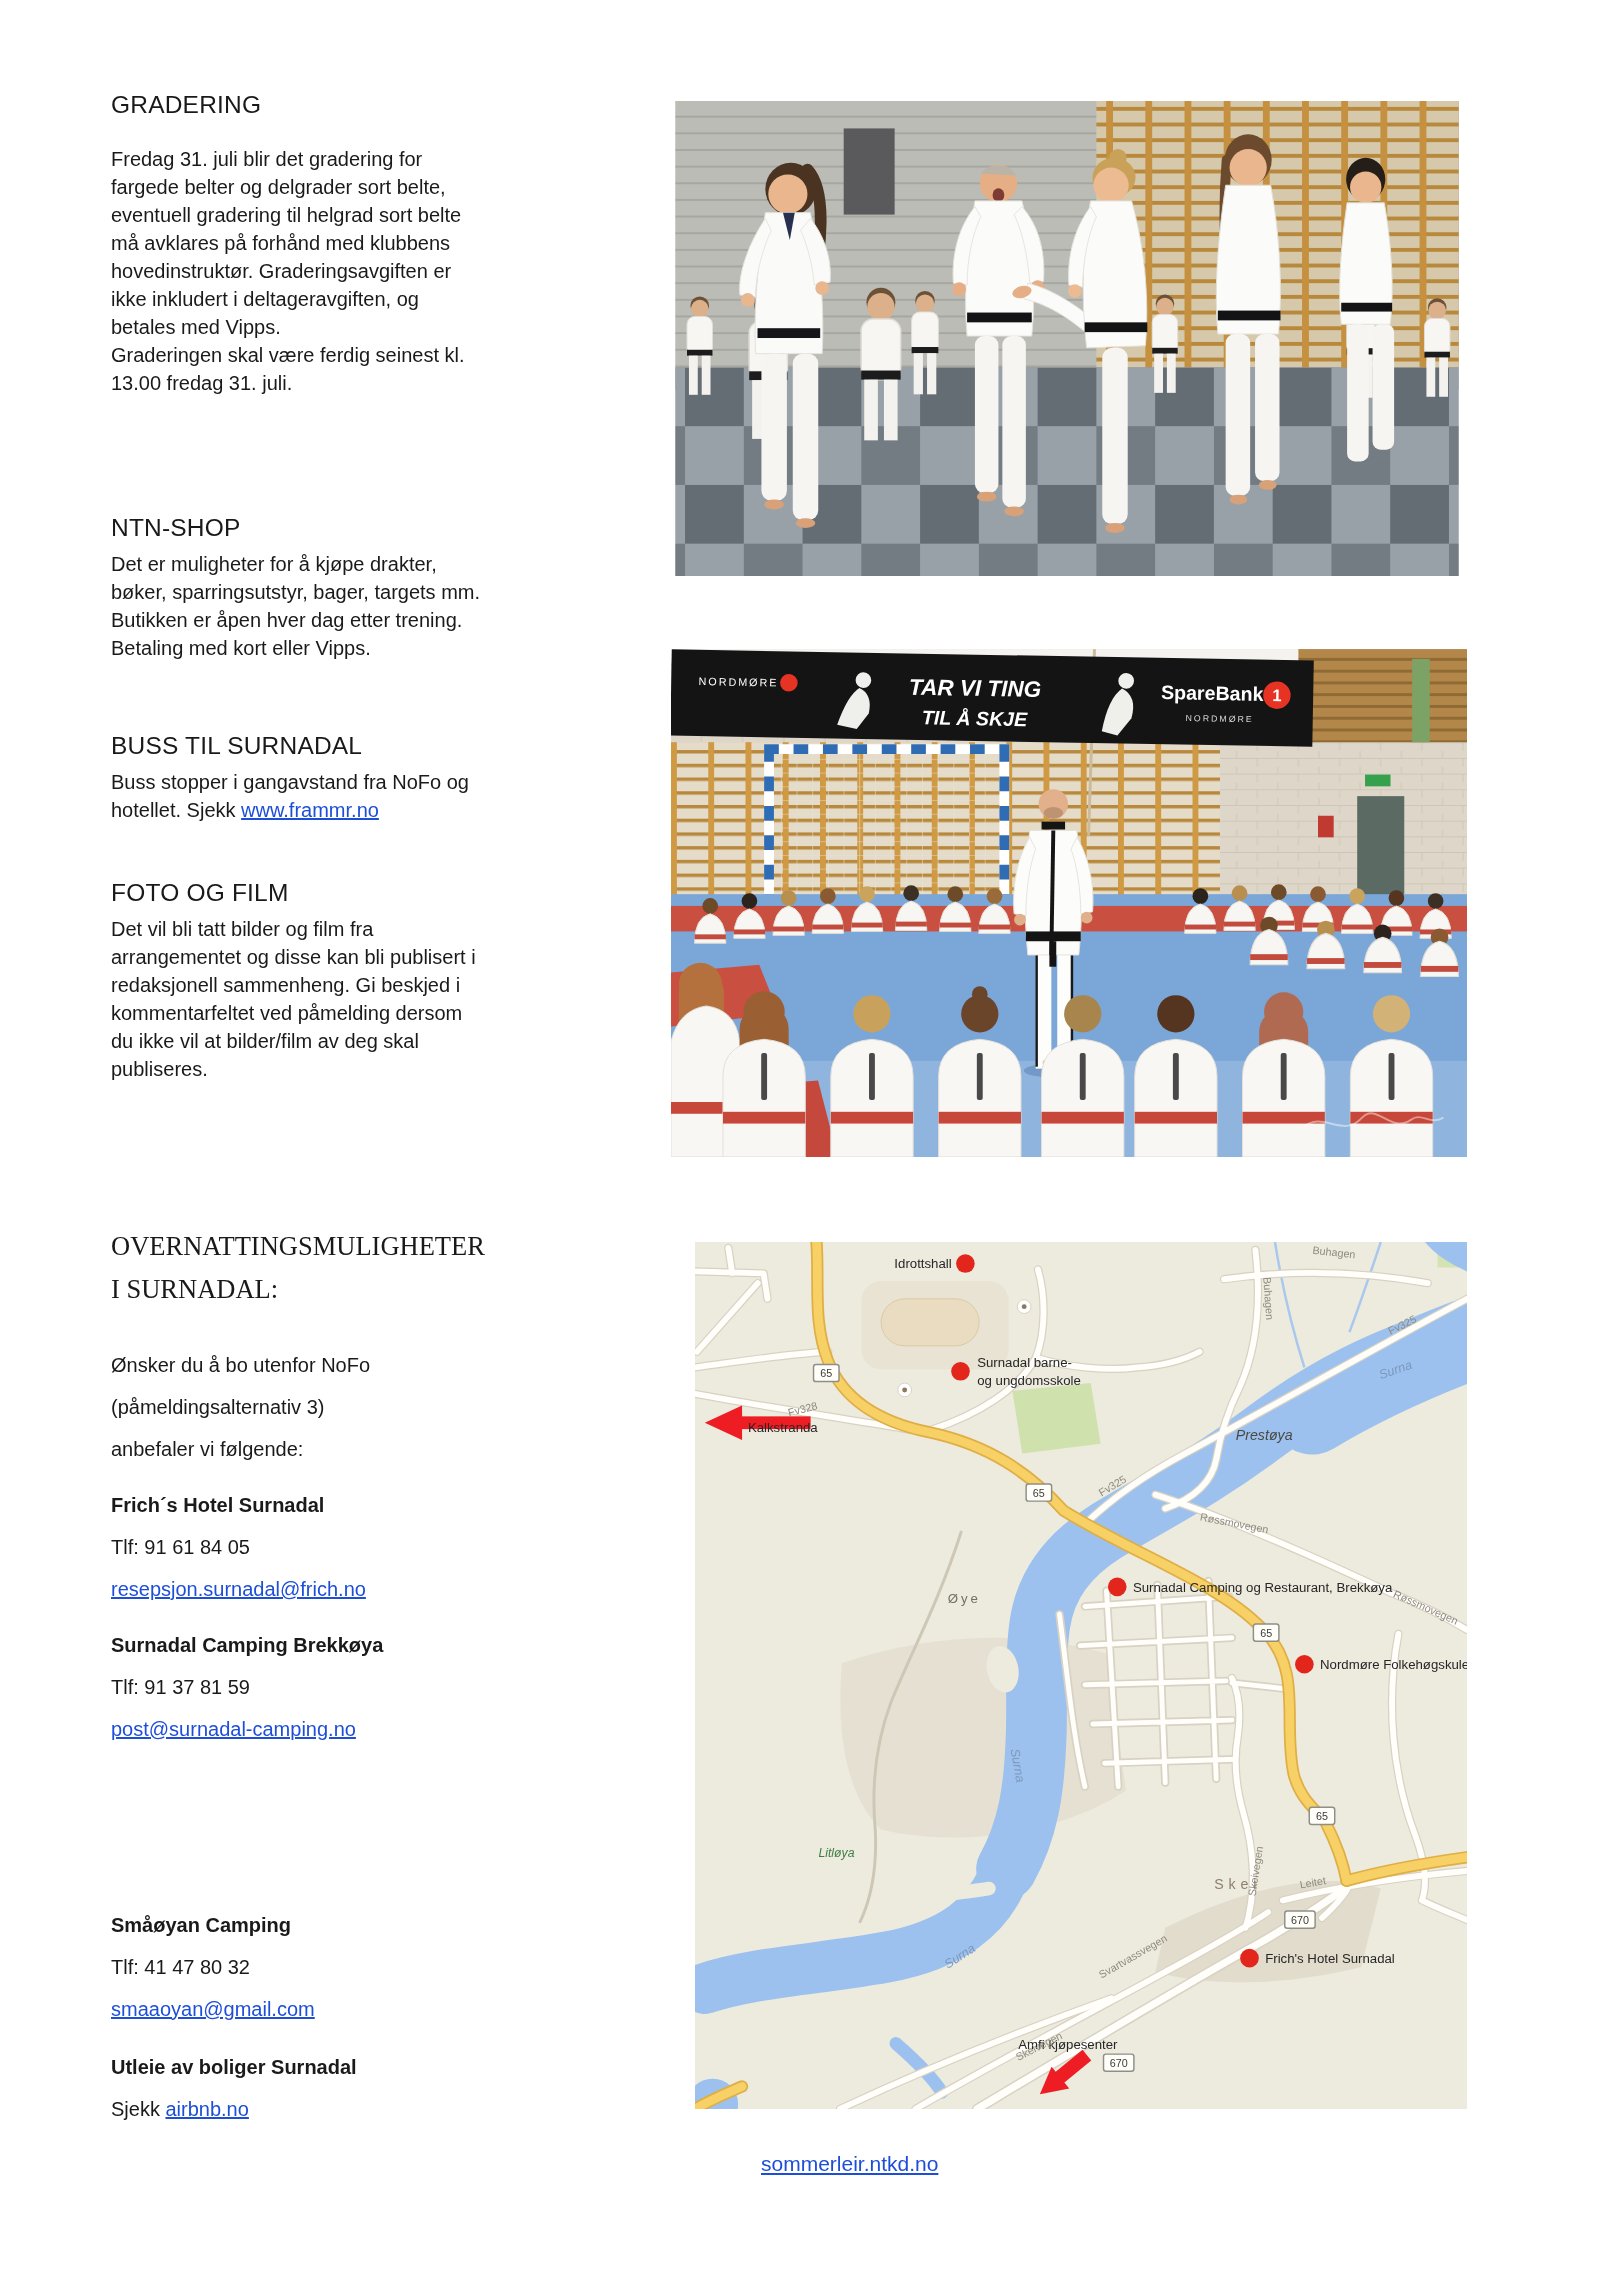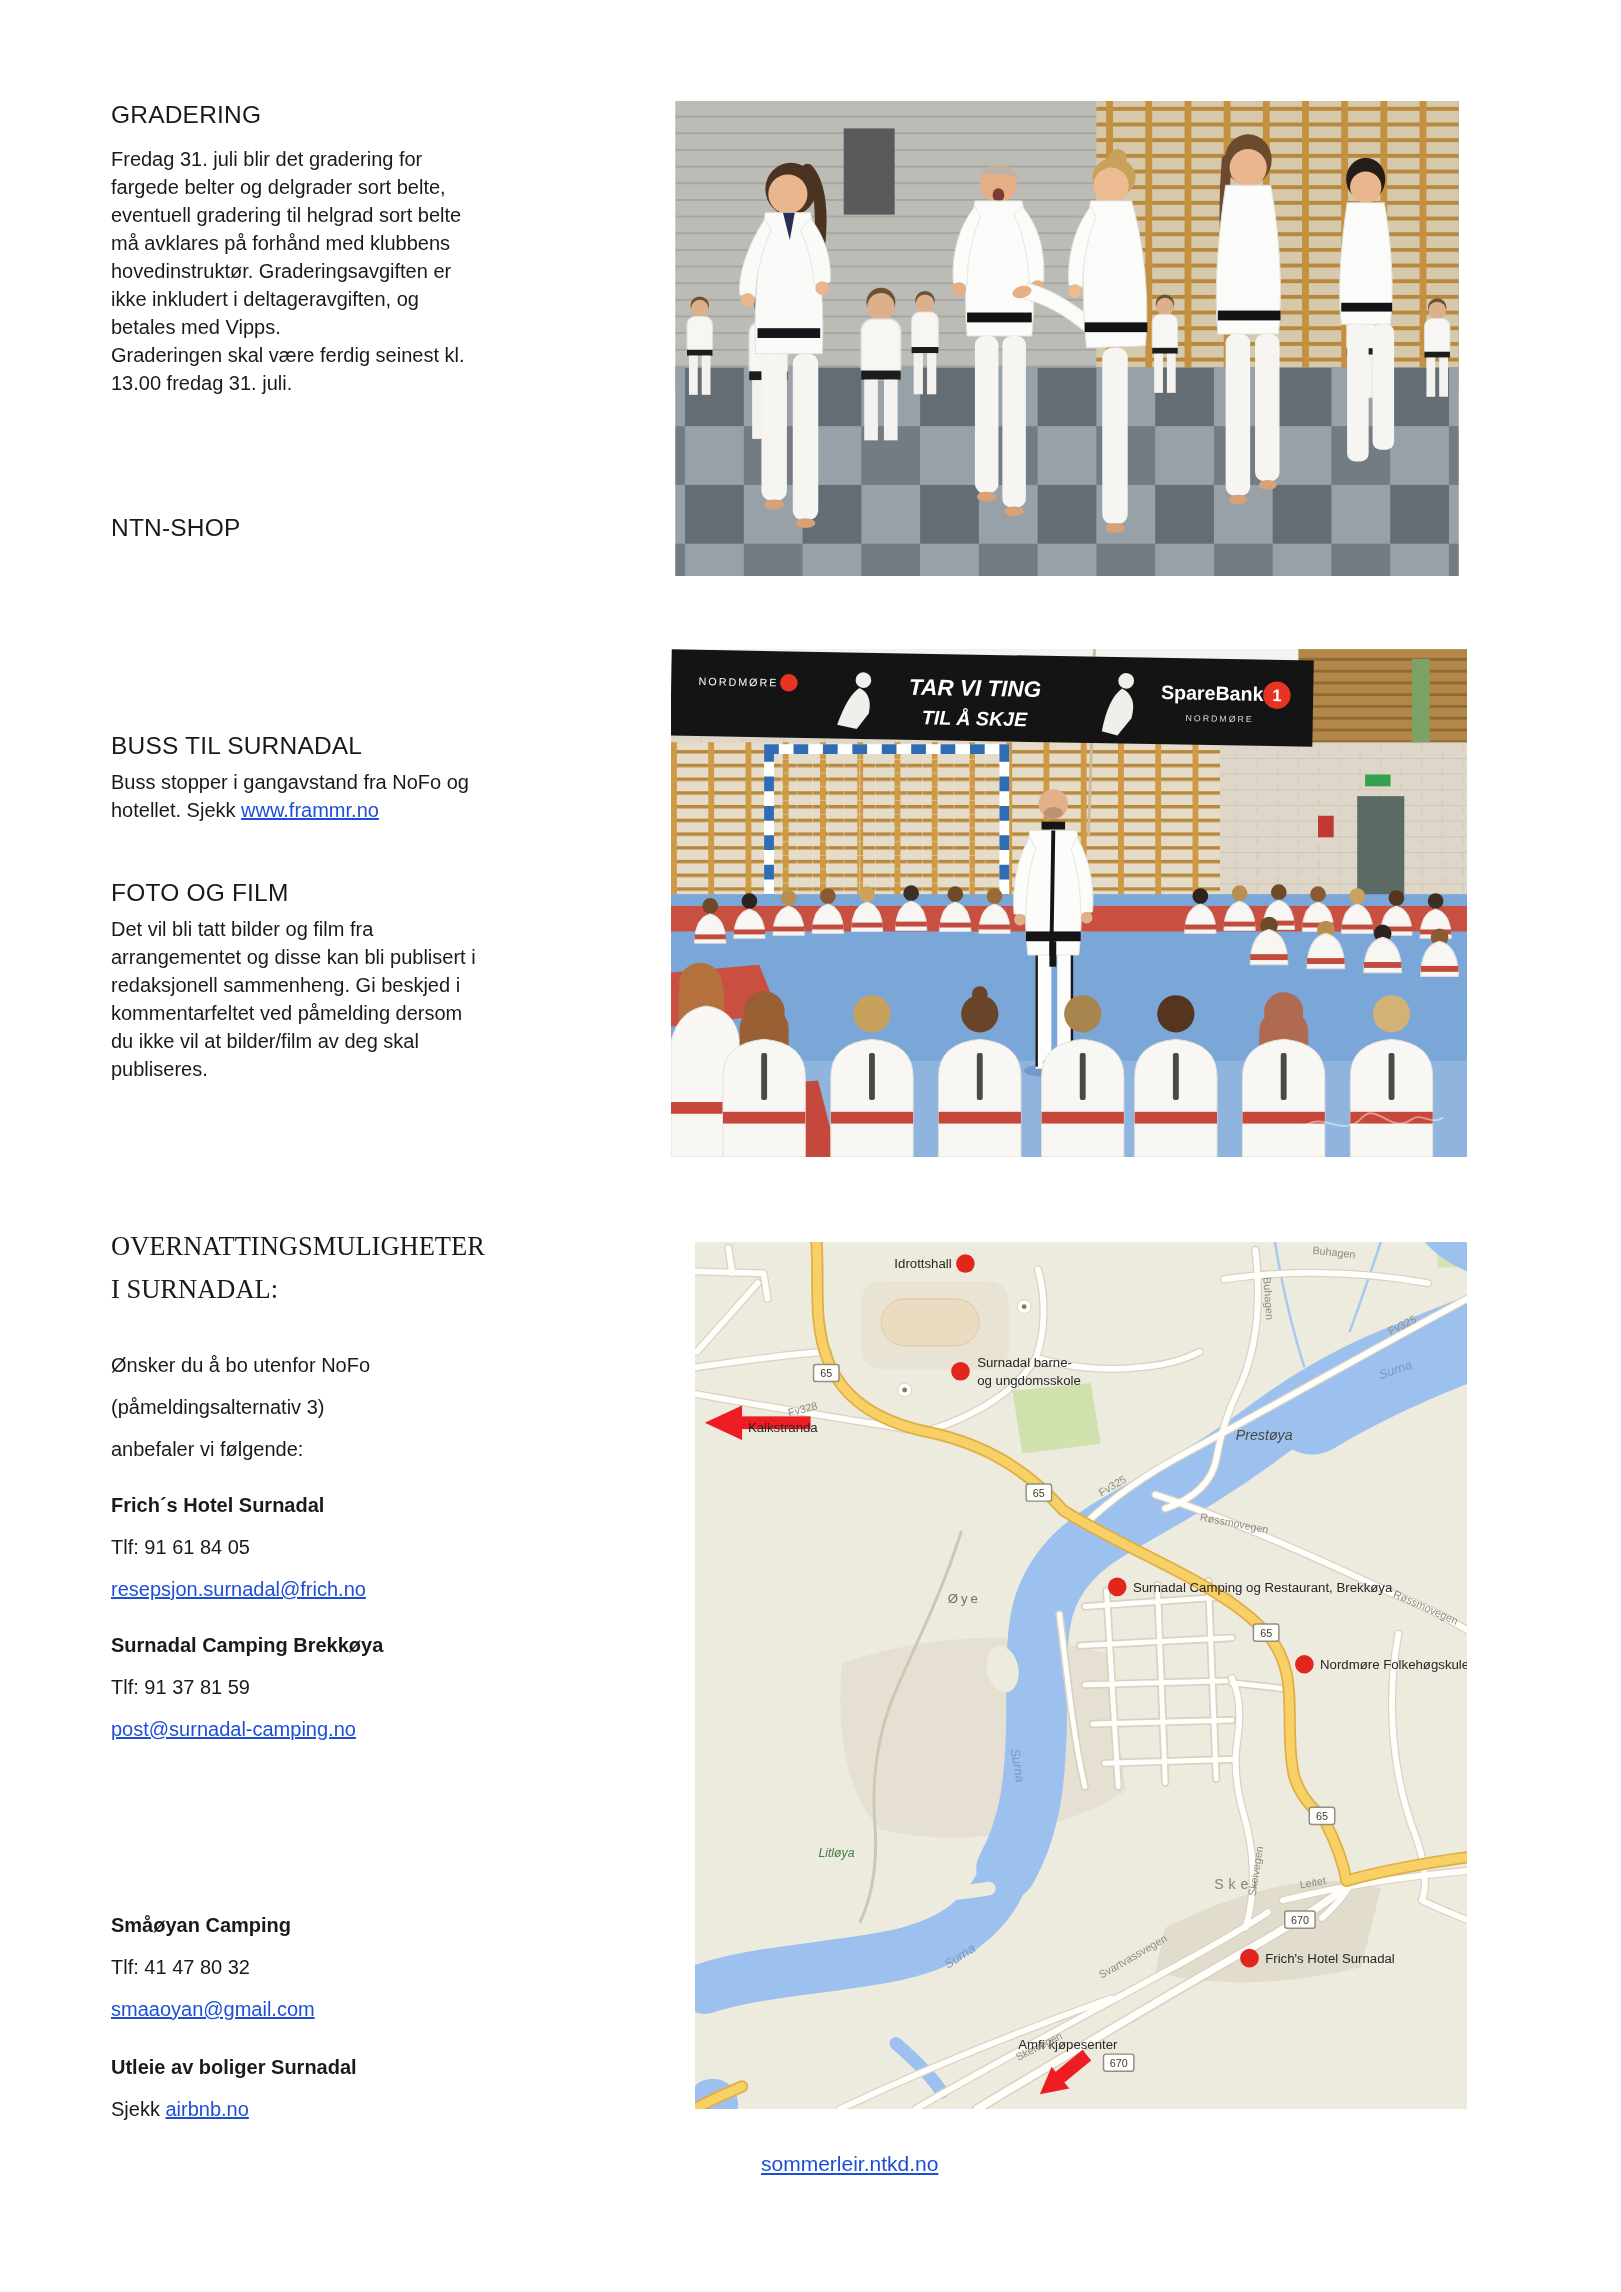--- a/index.html
+++ b/index.html
@@ -17,32 +17,36 @@
   .poi{font-size:13.5px;fill:#262626;}
   .road{font-size:11px;fill:#8f8b80;}
   .water{font-size:13px;fill:#7b99bd;font-style:italic;}
   .shieldtext{font-size:11px;fill:#3a3a3a;text-anchor:middle;}
 </style>
 </head>
 <body>
 
 <div id="page">
 
-  <div class="abs h" style="left:111px;top:100px;">GRADERING</div>
+  <div class="abs h" style="left:111px;top:90px;">GRADERING</div>
   <div class="abs bodytext" style="left:111px;top:145px;">Fredag 31. juli blir det gradering for
 fargede belter og delgrader sort belte,
 eventuell gradering til helgrad sort belte
 må avklares på forhånd med klubbens
 hovedinstruktør. Graderingsavgiften er
 ikke inkludert i deltageravgiften, og
 betales med Vipps.
 Graderingen skal være ferdig seinest kl.
 13.00 fredag 31. juli.</div>
 
   <div class="abs h" style="left:111px;top:513px;">NTN-SHOP</div>
+  <div class="abs bodytext" style="left:111px;top:550px;">Det er muligheter for å kjøpe drakter,
+bøker, sparringsutstyr, bager, targets mm.
+Butikken er åpen hver dag etter trening.
+Betaling med kort eller Vipps.</div>
 
   <div class="abs h" style="left:111px;top:731px;">BUSS TIL SURNADAL</div>
   <div class="abs bodytext" style="left:111px;top:768px;"><span>Buss stopper i gangavstand fra NoFo og
 hotellet. Sjekk </span><a>www.frammr.no</a></div>
 
   <div class="abs h" style="left:111px;top:878px;">FOTO OG FILM</div>
   <div class="abs bodytext" style="left:111px;top:915px;">Det vil bli tatt bilder og film fra
 arrangementet og disse kan bli publisert i
 redaksjonell sammenheng. Gi beskjed i
 kommentarfeltet ved påmelding dersom

